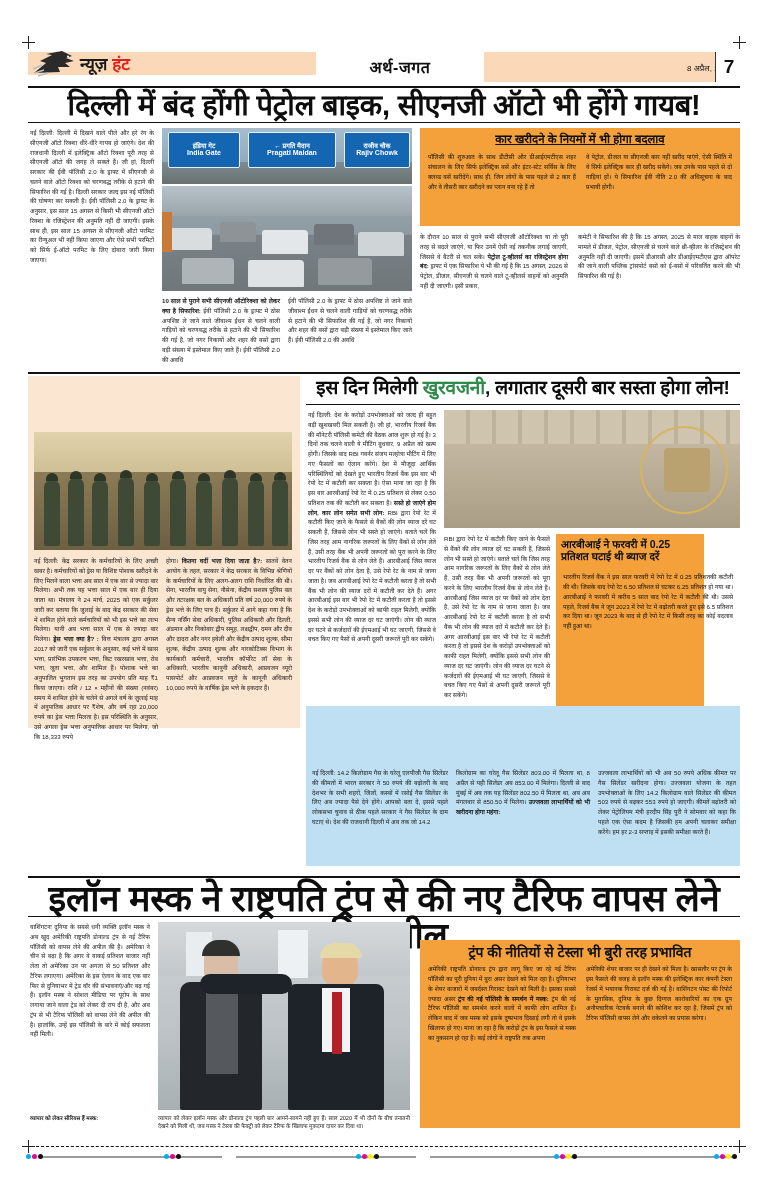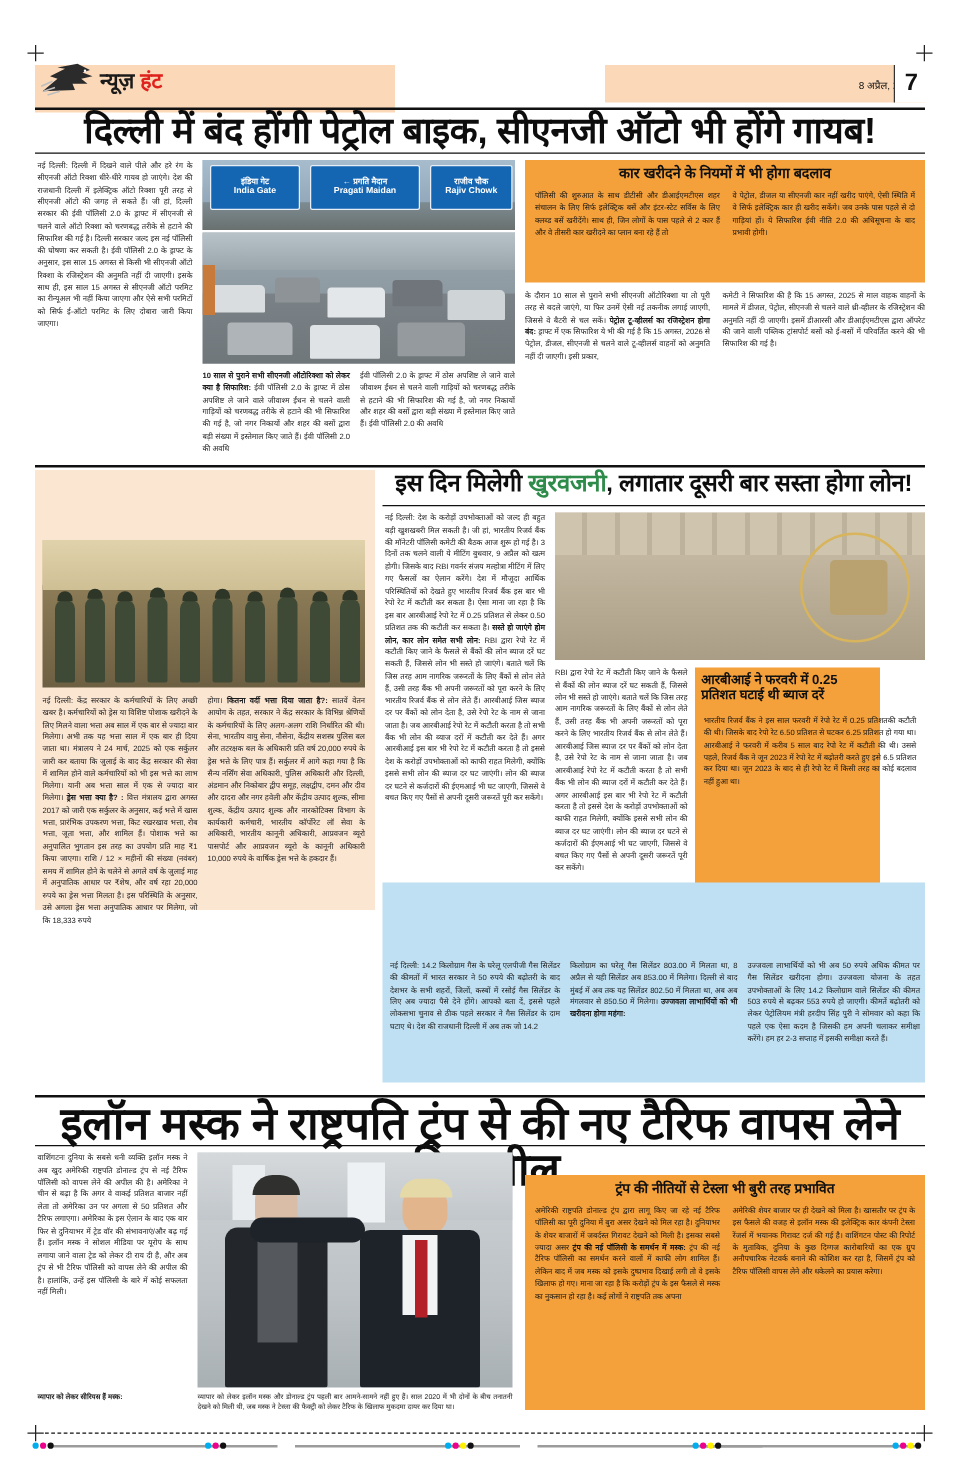--- a/index.html
+++ b/index.html
@@ -8,21 +8,21 @@
   .page{position:absolute;left:0;top:0;width:768px;height:1187px;background:#fff;overflow:hidden;}
 
   
   .cmark{position:absolute;width:13px;height:13px;}
   .cmark:before,.cmark:after{content:"";position:absolute;background:#222;}
   .cmark:before{left:6px;top:0;width:1px;height:13px;}
   .cmark:after{top:6px;left:0;height:1px;width:13px;}
 
   
   .masthead{position:absolute;left:28px;top:52px;width:712px;height:30px;}
-  .mh-left{position:absolute;left:0;top:0;width:288px;height:38px;background:#fbd9b8;}
+  .mh-left{position:absolute;left:0;top:0;width:288px;height:23px;background:#fbd9b8;}
   .mh-mid{position:absolute;left:288px;top:0;width:168px;height:30px;background:#fff;
           display:flex;align-items:center;justify-content:center;}
   .mh-right{position:absolute;left:456px;top:0;width:256px;height:30px;background:#fbd9b8;
           display:flex;align-items:center;justify-content:flex-end;}
   .mh-sec{font-size:16px;font-weight:bold;letter-spacing:.5px;color:#111;}
   .mh-date{font-size:8px;color:#111;margin-right:8px;}
   .mh-pageno{position:absolute;right:-2px;top:0;width:26px;height:30px;background:#fff;border-left:1px solid #333;
              display:flex;align-items:center;justify-content:center;font-size:19px;font-weight:bold;}
   .logo{position:absolute;left:4px;top:-6px;width:150px;height:36px;display:flex;align-items:center;}
   .logo-bird{width:46px;height:30px;position:relative;margin-right:2px;}
@@ -84,20 +84,23 @@
             <path d="M2 24 L14 14 L8 12 L20 6 L14 5 L30 2 L40 7 L34 9 L42 12 L33 14 L38 18 L26 18 L28 23 Z" fill="#2b2b2b"></path>
             <path d="M1 20 L10 16 M3 24 L12 21 M6 27 L16 24" stroke="#bdbdbd" stroke-width="1.4" fill="none"></path>
             <circle cx="36" cy="7.5" r="1" fill="#fff"></circle>
           </svg>
         </div>
         <div class="logo-txt">
           <span>न्यूज़ </span><span class="hl">हंट</span>
         </div>
       </div>
     </div>
+    <div class="mh-mid">
+      <span class="mh-sec">अर्थ-जगत</span>
+    </div>
     <div class="mh-right">
       <span class="mh-date">8 अप्रैल, 2025</span>
       <span class="mh-pageno">7</span>
     </div>
   </div>
 
   <div class="rule" style="left:28px;top:86px;width:712px;height:1.5px;"></div>
   <div class="hl-main" style="left:28px;top:90px;width:712px;font-size:29px;text-align:center;">दिल्ली में बंद होंगी पेट्रोल बाइक, सीएनजी  ऑटो भी होंगे गायब!</div>
   <div class="rule" style="left:28px;top:122px;width:712px;height:1px;"></div>
 
@@ -135,21 +138,21 @@
     <div class="car" style="left:156px;top:72px;width:54px;height:27px;background:#949a9e;"></div>
     <div style="position:absolute;left:0;top:26px;width:10px;height:40px;background:#c87a3a;"></div>
   </div>
 
   <div class="col" style="left:162px;top:296px;width:118px;">
     <b>10 साल से पुराने सभी सीएनजी ऑटोरिक्शा को लेकर क्या है सिफारिश:</b>
     <span>ईवी पॉलिसी 2.0 के ड्राफ्ट में ठोस अपशिष्ट ले जाने वाले जीवाश्म ईंधन से चलने वाली गाड़ियों को चरणबद्ध तरीके से हटाने की भी सिफारिश की गई है, जो नगर निकायों और शहर की बसों द्वारा बड़ी संख्या में इस्तेमाल किए जाते हैं। ईवी पॉलिसी 2.0 की अवधि</span>
   </div>
   <div class="col" style="left:288px;top:296px;width:124px;">ईवी पॉलिसी 2.0 के ड्राफ्ट में ठोस अपशिष्ट ले जाने वाले जीवाश्म ईंधन से चलने वाली गाड़ियों को चरणबद्ध तरीके से हटाने की भी सिफारिश की गई है, जो नगर निकायों और शहर की बसों द्वारा बड़ी संख्या में इस्तेमाल किए जाते हैं। ईवी पॉलिसी 2.0 की अवधि</div>
 
-  <div class="boxed box-orange" style="left:420px;top:128px;width:320px;height:98px;">
+  <div class="boxed box-orange" style="left:420px;top:128px;width:320px;height:98px;text-decoration:underline;">
     <div class="box-hl" style="font-size:11.5px;padding:5px 4px 3px;">कार खरीदने के नियमों में भी होगा बदलाव</div>
     <div class="box-col" style="position:absolute;left:8px;top:24px;width:148px;">पॉलिसी की शुरुआत के साथ डीटीसी और डीआईएमटीएस शहर संचालन के लिए सिर्फ इलेक्ट्रिक बसें और इंटर-स्टेट सर्विस के लिए क्लब्ड बसें खरीदेंगे। साथ ही, जिन लोगों के पास पहले से 2 कार हैं और वे तीसरी कार खरीदने का प्लान बना रहे हैं तो</div>
     <div class="box-col" style="position:absolute;left:166px;top:24px;width:146px;">वे पेट्रोल, डीजल या सीएनजी कार नहीं खरीद पाएंगे, ऐसी स्थिति में वे सिर्फ इलेक्ट्रिक कार ही खरीद सकेंगे। जब उनके पास पहले से दो गाड़ियां हों। ये सिफारिश ईवी नीति 2.0 की अधिसूचना के बाद प्रभावी होगी।</div>
   </div>
 
   <div class="col" style="left:420px;top:232px;width:148px;">
     <span>के दौरान 10 साल से पुराने सभी सीएनजी ऑटोरिक्शा या तो पूरी तरह से बदले जाएंगे, या फिर उनमें ऐसी नई तकनीक लगाई जाएगी, जिससे वे बैटरी से चल सकें।</span>
     <b>पेट्रोल टू-व्हीलर्स का रजिस्ट्रेशन होगा बंद:</b>
     <span>ड्राफ्ट में एक सिफारिश ये भी की गई है कि 15 अगस्त, 2026 से पेट्रोल, डीजल, सीएनजी से चलने वाले टू-व्हीलर्स वाहनों को अनुमति नहीं दी जाएगी। इसी प्रकार,</span>
   </div>
@@ -243,21 +246,21 @@
       <div style="position:absolute;left:-88px;top:26px;width:92px;height:20px;background:#1e2329;border-radius:10px;"></div>
     </div>
   </div>
 
   <div class="cap" style="left:30px;top:1114px;width:120px;">
     <b>व्यापार को लेकर सीरियस हैं मस्क:</b>
   </div>
   <div class="cap" style="left:158px;top:1114px;width:252px;">व्यापार को लेकर इलॉन मस्क और डोनाल्ड ट्रंप पहली बार आमने-सामने नहीं हुए हैं। साल 2020 में भी दोनों के बीच तनातनी देखने को मिली थी, जब मस्क ने टेस्ला की फैक्ट्री को लेकर टैरिफ के खिलाफ मुकदमा दायर कर दिया था।</div>
 
   <div class="boxed box-orange" style="left:420px;top:940px;width:320px;height:188px;">
-    <div class="box-hl" style="font-size:11px;padding:5px 4px 3px;">ट्रंप की नीतियों से टेस्ला भी बुरी तरह प्रभावित</div>
+    <div class="box-hl" style="font-size:14px;padding:5px 4px 3px;">ट्रंप की नीतियों से टेस्ला भी बुरी तरह प्रभावित</div>
     <div class="box-col" style="position:absolute;left:8px;top:24px;width:148px;">
       <span>अमेरिकी राष्ट्रपति डोनाल्ड ट्रंप द्वारा लागू किए जा रहे नई टैरिफ पॉलिसी का पूरी दुनिया में बुरा असर देखने को मिल रहा है। दुनियाभर के शेयर बाजारों में जबर्दस्त गिरावट देखने को मिली है। इसका सबसे ज्यादा असर</span>
       <b>ट्रंप की नई पॉलिसी के समर्थन में मस्क:</b>
       <span>ट्रंप की नई टैरिफ पॉलिसी का समर्थन करने वालों में काफी लोग शामिल हैं। लेकिन बाद में जब मस्क को इसके दुष्प्रभाव दिखाई लगी तो वे इसके खिलाफ हो गए। माना जा रहा है कि करोड़ों ट्रंप के इस फैसले से मस्क का नुकसान हो रहा है। कई लोगों ने राष्ट्रपति तक अपना</span>
     </div>
     <div class="box-col" style="position:absolute;left:166px;top:24px;width:146px;">
       <span>अमेरिकी शेयर बाजार पर ही देखने को मिला है। खासतौर पर ट्रंप के इस फैसले की वजह से इलॉन मस्क की इलेक्ट्रिक कार कंपनी टेस्ला रेंजर्स में भयानक गिरावट दर्ज की गई है।</span>
       <span>वाशिंगटन पोस्ट की रिपोर्ट के मुताबिक, दुनिया के कुछ दिग्गज कारोबारियों का एक ग्रुप अनौपचारिक नेटवर्क बनाने की कोशिश कर रहा है, जिसमें ट्रंप को टैरिफ पॉलिसी वापस लेने और धकेलने का प्रयास करेगा।</span>
     </div>
   </div>

